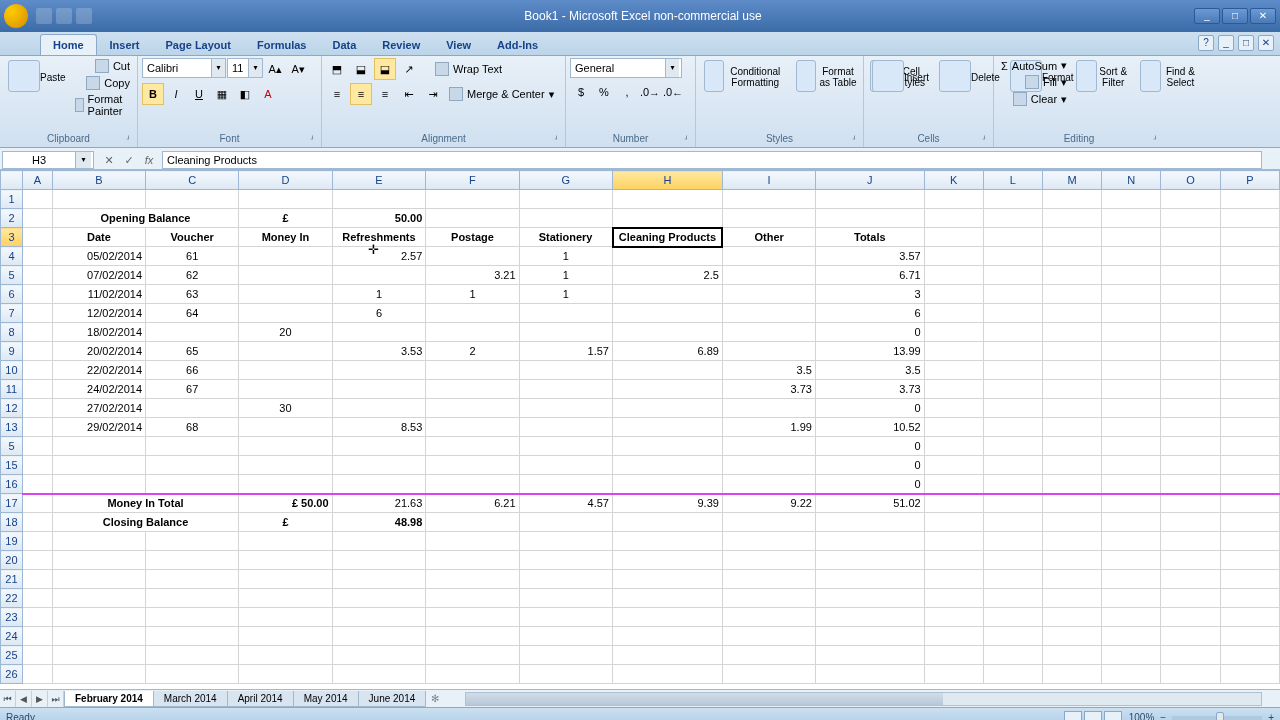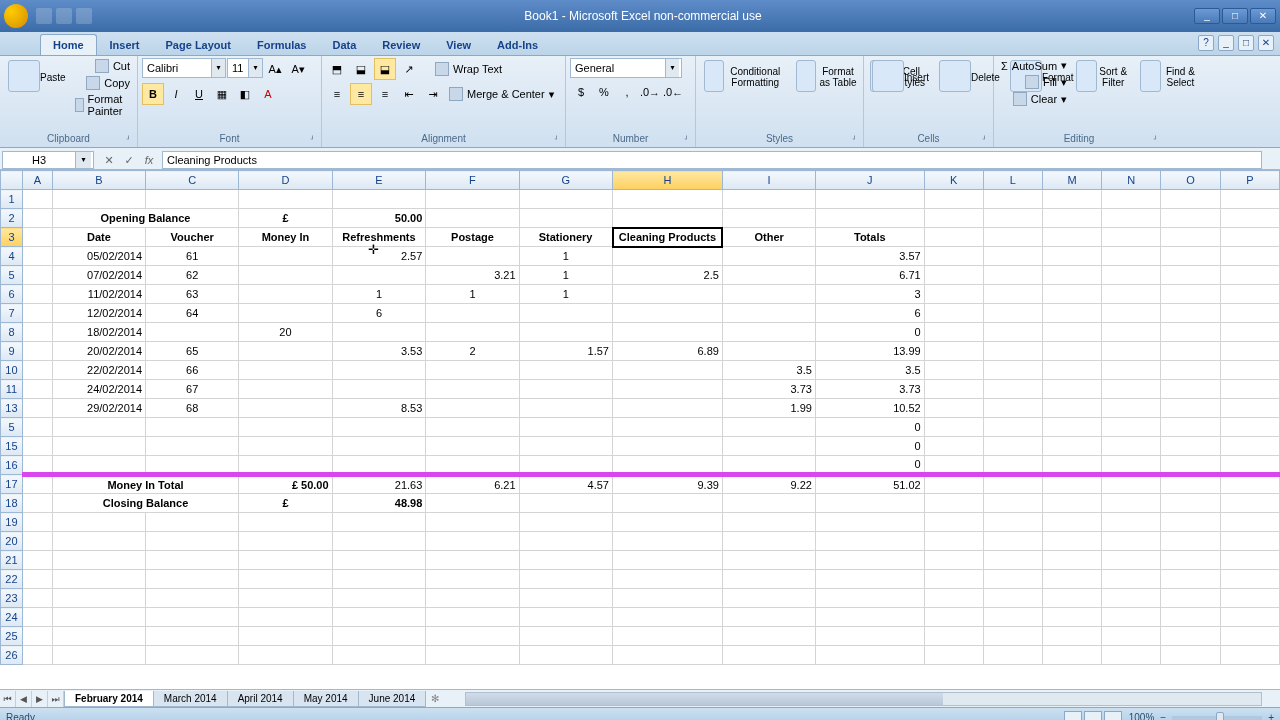--- a/index.html
+++ b/index.html
@@ -57,21 +57,21 @@
 .grid th { background: linear-gradient(#f4f8fc, #dce8f4); color: #15428b; font-weight: normal; text-align: center; border-color: #9cb8d4; }
 .grid th.rh { width: 22px; }
 .grid th.ch { height: 19px; }
 .grid th.ch.sel { background: linear-gradient(#ffe8a0, #ffd060); }
 .grid th.rh.sel { background: linear-gradient(#ffe8a0, #ffd060); }
 .grid td { background: #fff; }
 .grid td.selcell { border: 2px solid #000; }
 .grid td.r { text-align: right; }
 .grid td.c { text-align: center; }
 .grid td.b { font-weight: bold; }
-.grid tr.topline td { border-top: 5px solid #d946ef; }
+.grid tr.topline td { border-top: 2px solid #d946ef; }
 .cursor-cross { position: absolute; left: 368px; top: 72px; font-size: 13px; color: #000; pointer-events: none; }
 
 
 .sheetbar { height: 18px; background: #e8f0f8; border-top: 1px solid #a0b8d0; display: flex; align-items: center; }
 .sheetbar .nav { display: flex; }
 .sheetbar .navbtn { width: 16px; height: 16px; text-align: center; font-size: 9px; color: #555; border-right: 1px solid #c0d0e0; line-height: 16px; }
 .sheetbar .stabs { display: flex; }
 .sheetbar .stab { padding: 2px 10px; font-size: 10px; border: 1px solid #a0b8d0; border-top: none; background: #d8e4f0; margin-right: -1px; cursor: pointer; }
 .sheetbar .stab.active { background: #fff; font-weight: bold; }
 .sheetbar .newtab { width: 20px; font-size: 10px; color: #888; text-align: center; }
@@ -541,20 +541,39 @@
           <td class="r">3.73</td>
           <td class="r">3.73</td>
           <td class=""></td>
           <td class=""></td>
           <td class=""></td>
           <td class=""></td>
           <td class=""></td>
           <td class=""></td>
         </tr>
         <tr>
+          <th class="rh">12</th>
+          <td class=""></td>
+          <td class="r">27/02/2014</td>
+          <td class=""></td>
+          <td class="c">30</td>
+          <td class=""></td>
+          <td class=""></td>
+          <td class=""></td>
+          <td class=""></td>
+          <td class=""></td>
+          <td class="r">0</td>
+          <td class=""></td>
+          <td class=""></td>
+          <td class=""></td>
+          <td class=""></td>
+          <td class=""></td>
+          <td class=""></td>
+        </tr>
+        <tr>
           <th class="rh">13</th>
           <td class=""></td>
           <td class="r">29/02/2014</td>
           <td class="c">68</td>
           <td class=""></td>
           <td class="r">8.53</td>
           <td class=""></td>
           <td class=""></td>
           <td class=""></td>
           <td class="r">1.99</td>

